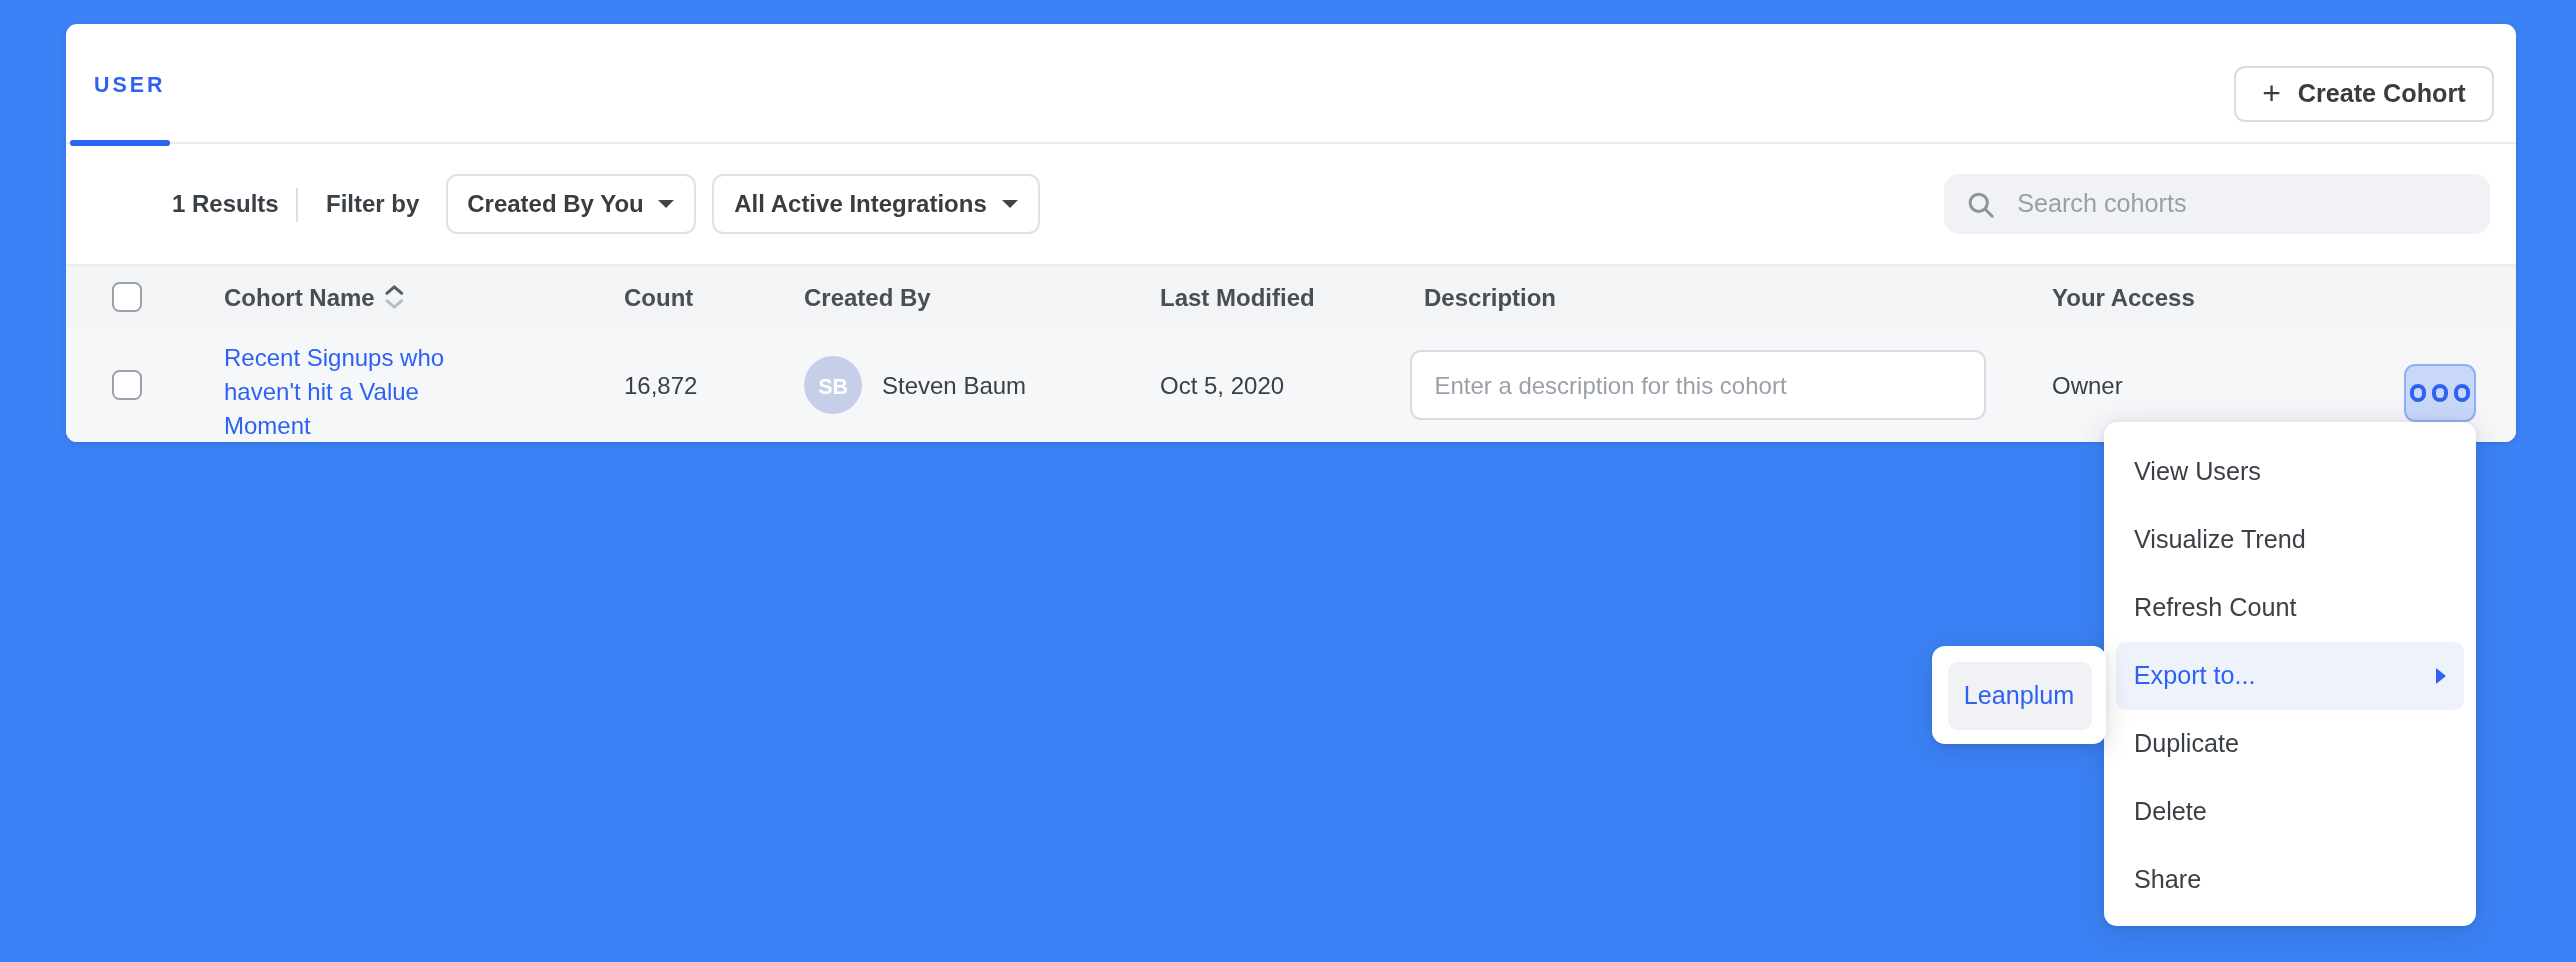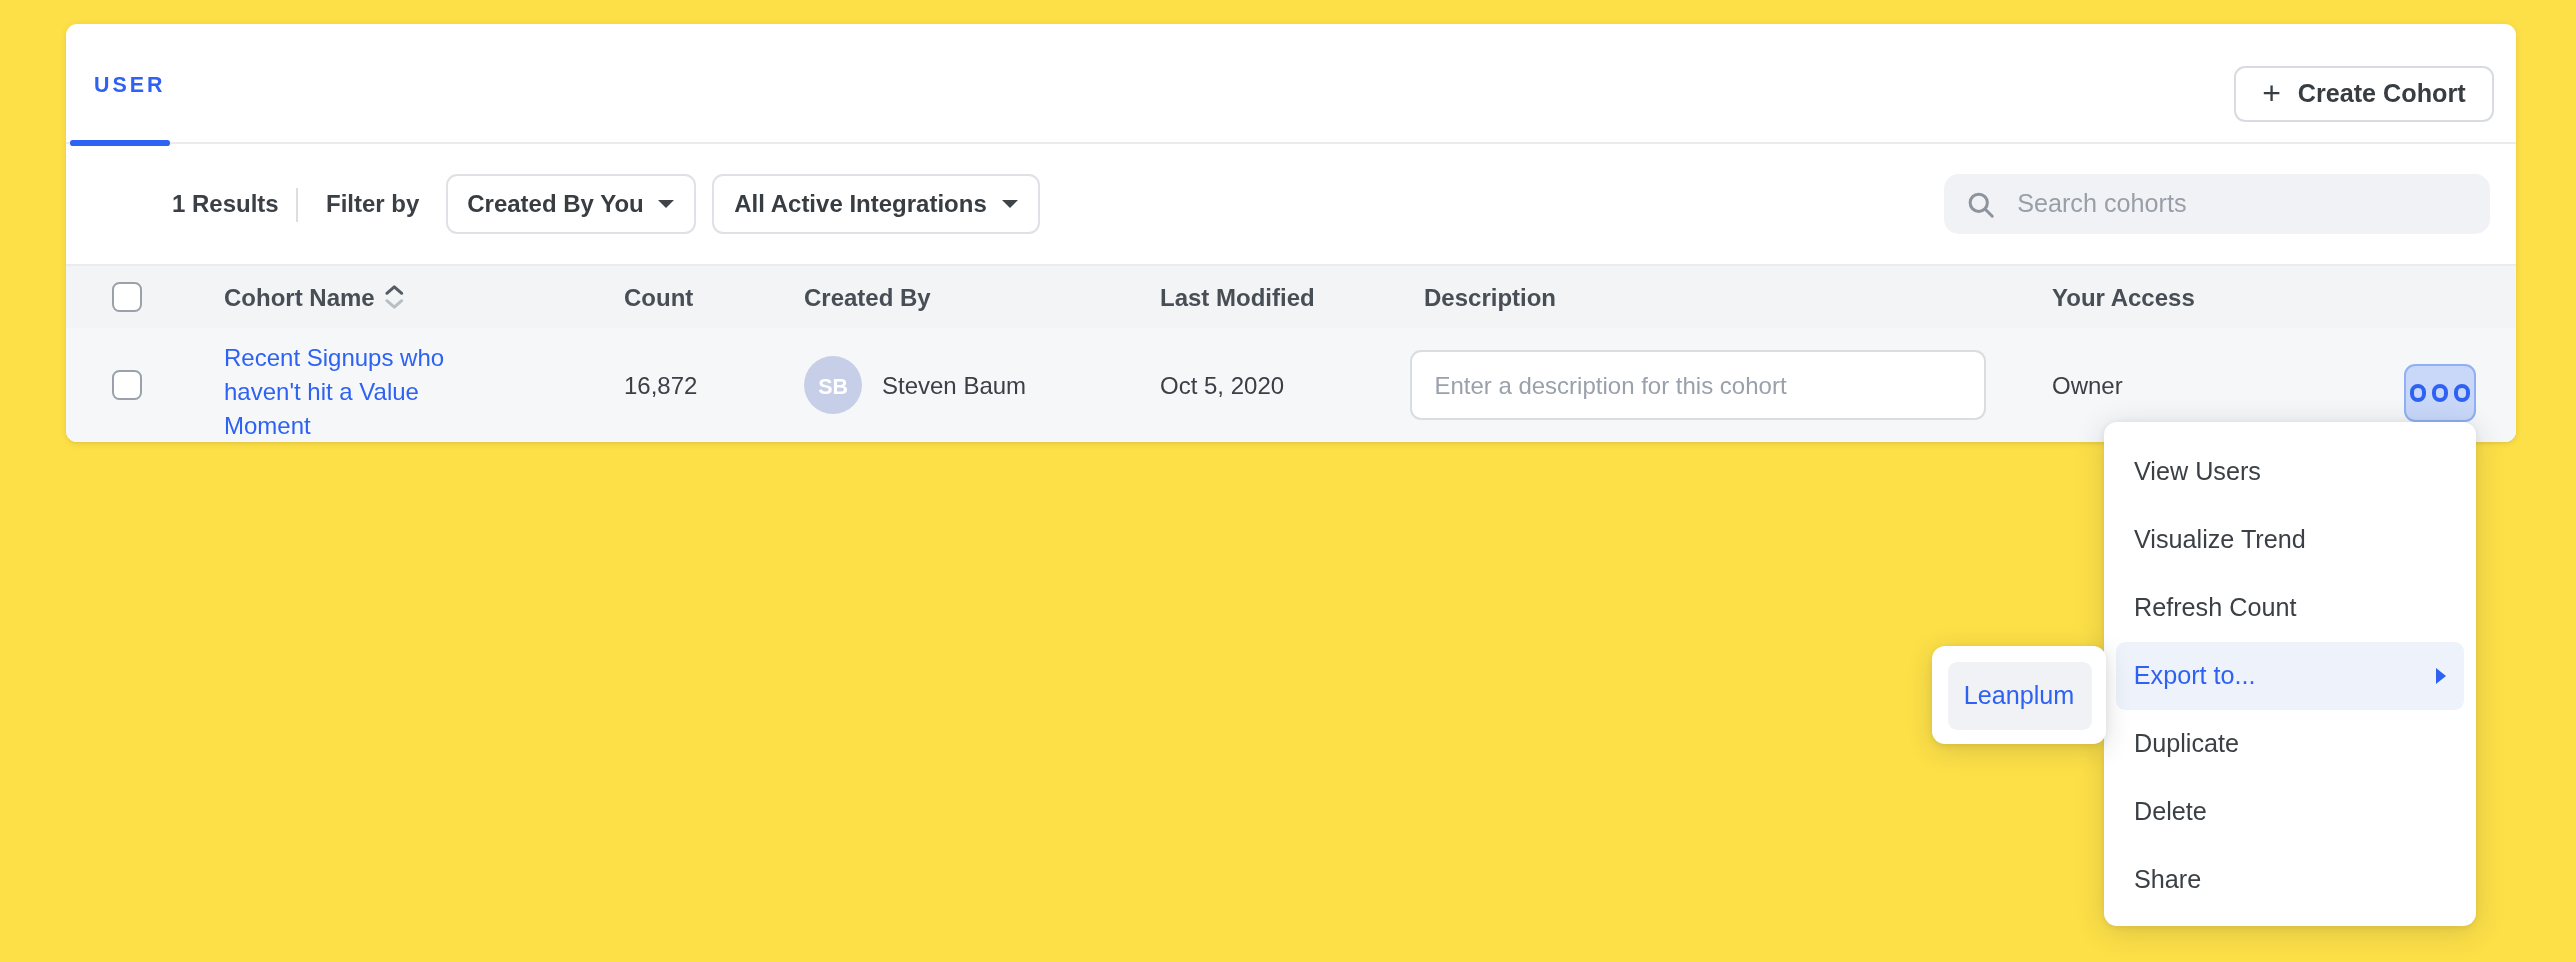--- a/index.html
+++ b/index.html
@@ -1,16 +1,16 @@
 <!DOCTYPE html>
 <html style="font-size:15px"><head>
 <meta charset="utf-8">
 <style>
   html,body{margin:0;padding:0;background:#f4f5f7;}
-  .viewport{position:relative;width:2576px;height:963px;overflow:hidden;background:#fde047;}
+  .viewport{position:relative;width:2576px;height:963px;overflow:hidden;background:#3b82f6;}
   .stage{position:absolute;left:0;top:0;width:1288px;height:481px;
     transform:scale(2);transform-origin:0 0;
     font-family:"Liberation Sans",sans-serif;color:#3b4046;-webkit-font-smoothing:antialiased;}
 
   
   .card{position:absolute;left:33px;top:12px;width:1225px;height:209px;background:#ffffff;
     border-radius:5.6px;box-shadow:0 0.9px 1.9px rgba(16,24,40,.05),0 0.9px 3.7px rgba(16,24,40,.08);}
 
   
   .tabbar{position:absolute;left:0;top:0;width:100%;height:60px;border-bottom:0.9px solid #e9ebee;box-sizing:border-box;}

